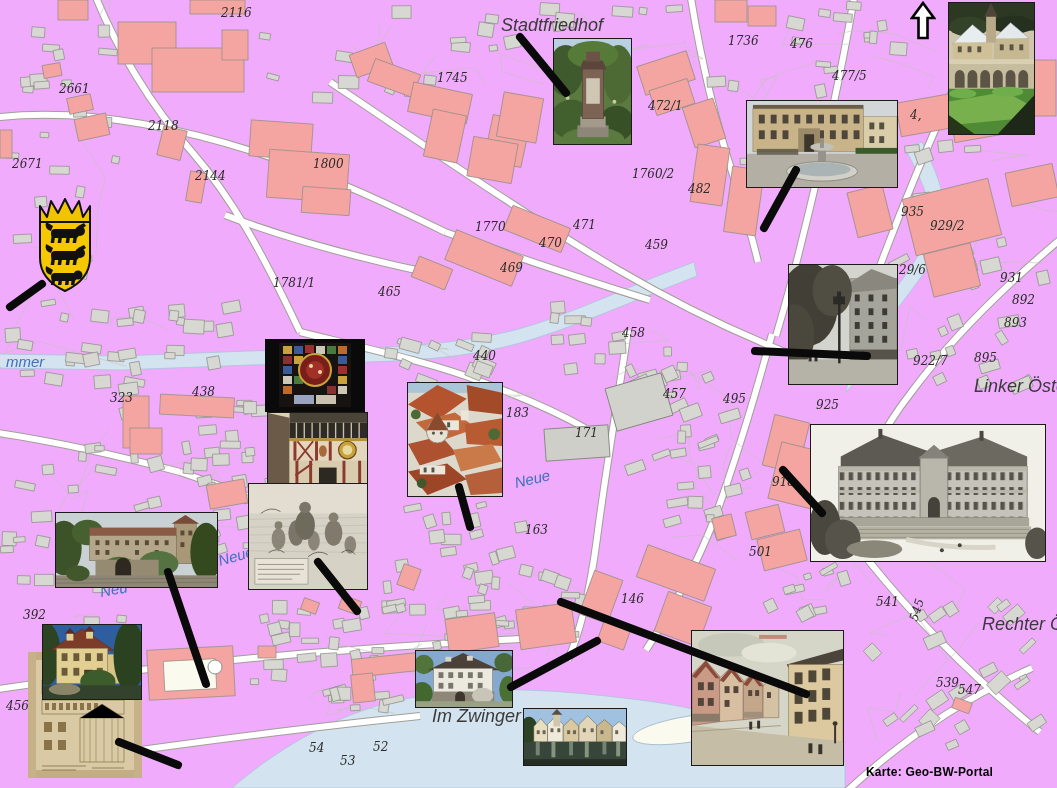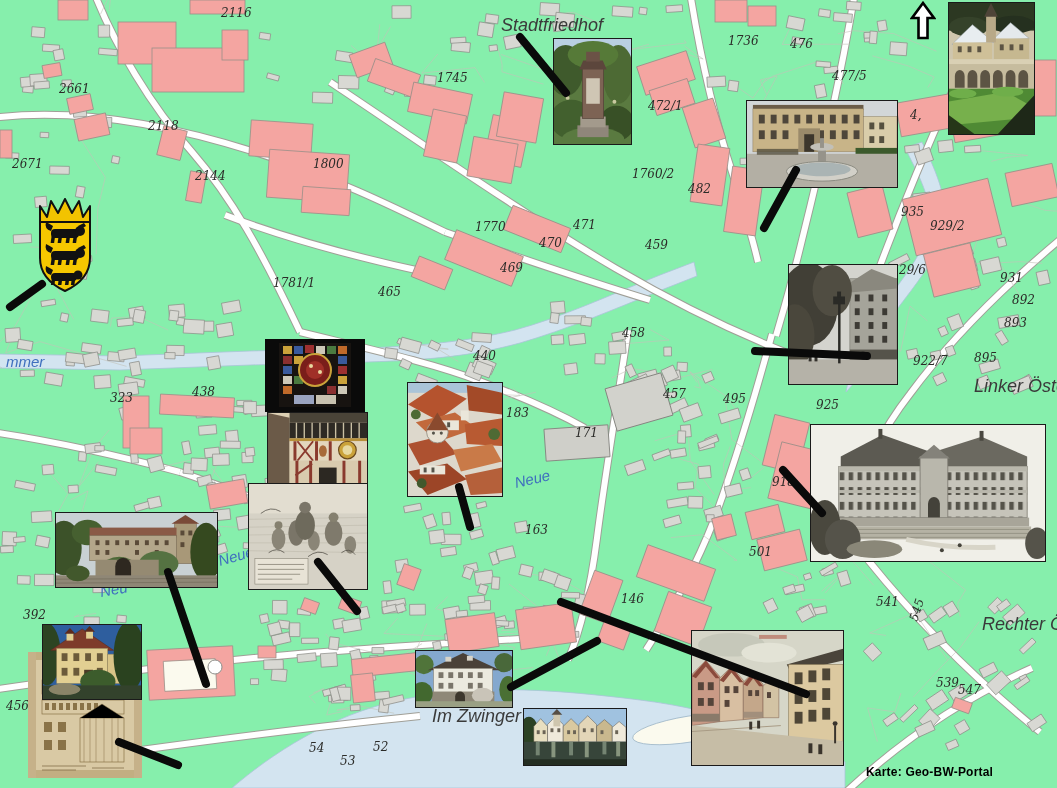--- a/index.html
+++ b/index.html
@@ -1,16 +1,16 @@
 <!DOCTYPE html>
 <html><head>
 <meta charset="utf-8">
 <style>
   html,body{margin:0;padding:0;background:#e8e8e8;}
-  #stage{position:relative;width:1057px;height:788px;overflow:hidden;background:#86efac;
+  #stage{position:relative;width:1057px;height:788px;overflow:hidden;background:#f0abfc;
          font-family:"Liberation Sans",sans-serif;}
   #map-svg{position:absolute;left:0;top:0;z-index:0;}
   .photo{position:absolute;z-index:10;border:1px solid #1a1a1a;box-sizing:border-box;background:#ccc;}
   .photo svg{display:block;width:100%;height:100%;}
   .noborder{border:none;}
   #annotation-svg{position:absolute;left:0;top:0;z-index:20;pointer-events:none;}
   #coat-of-arms{position:absolute;left:34px;top:198px;z-index:15;}
   #north-arrow{position:absolute;left:910px;top:1px;z-index:15;}
   #attribution{position:absolute;left:866px;top:765px;z-index:30;color:#000;
                font-size:12px;font-weight:700;letter-spacing:.2px;}

